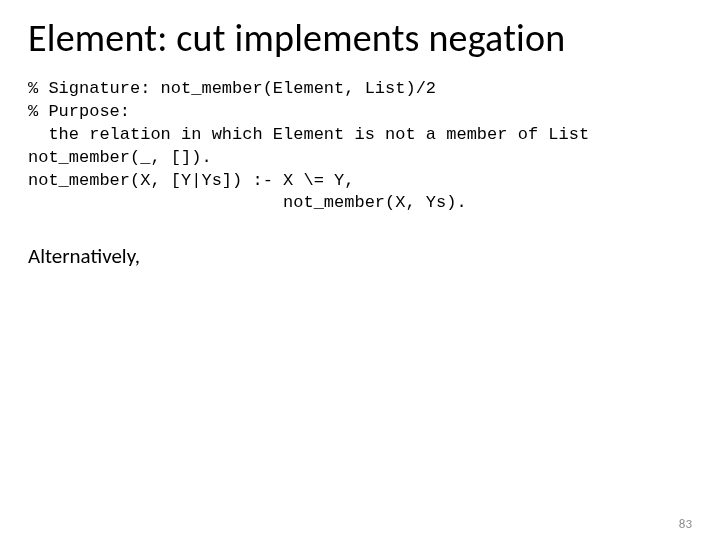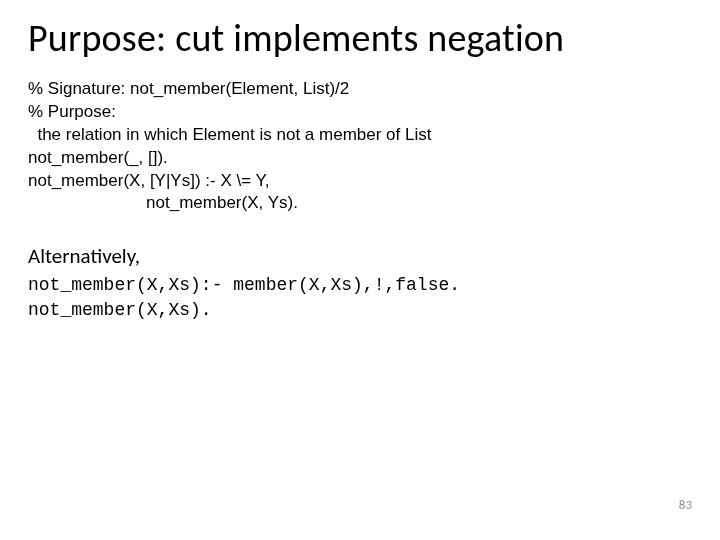--- a/index.html
+++ b/index.html
@@ -21,57 +21,55 @@
     padding: 18px 28px 0 28px;
   }
   .title {
     font-size: 38px;
     font-weight: 400;
     letter-spacing: 0.2px;
     margin: 0 0 18px 0;
     line-height: 1.1;
   }
   .code {
-    font-family: Liberation Sans, sans-serif;
+    font-family: Liberation Mono, monospace;
     font-size: 17px;
     line-height: 1.35;
     white-space: pre;
     margin: 4px 0 28px 0;
   }
   .body-text {
     font-size: 21px;
     margin: 8px 0 4px 0;
   }
   .code2 {
     font-family: "Courier New", Courier, monospace;
     font-size: 18px;
     line-height: 1.35;
     white-space: pre;
     margin: 0;
   }
   .page-num {
     position: absolute;
     right: 28px;
-    bottom: 28px;
+    bottom: 9px;
     font-size: 13px;
     color: #8b8b8b;
   }
 </style>
 </head>
 <body>
 
 <div class="slide">
-  <h1 class="title">Purpose: cut implements negation</h1>
+  <h1 class="title">Element: cut implements negation</h1>
 
   <pre class="code">% Signature: not_member(Element, List)/2
 % Purpose:
   the relation in which Element is not a member of List
 not_member(_, []).
 not_member(X, [Y|Ys]) :- X \= Y,
                          not_member(X, Ys).</pre>
 
   <p class="body-text">Alternatively,</p>
 
-  <pre class="code2">not_member(X,Xs):- member(X,Xs),!,false.
-not_member(X,Xs).</pre>
 
   <div class="page-num">83</div>
 </div>
 
 </body></html>

